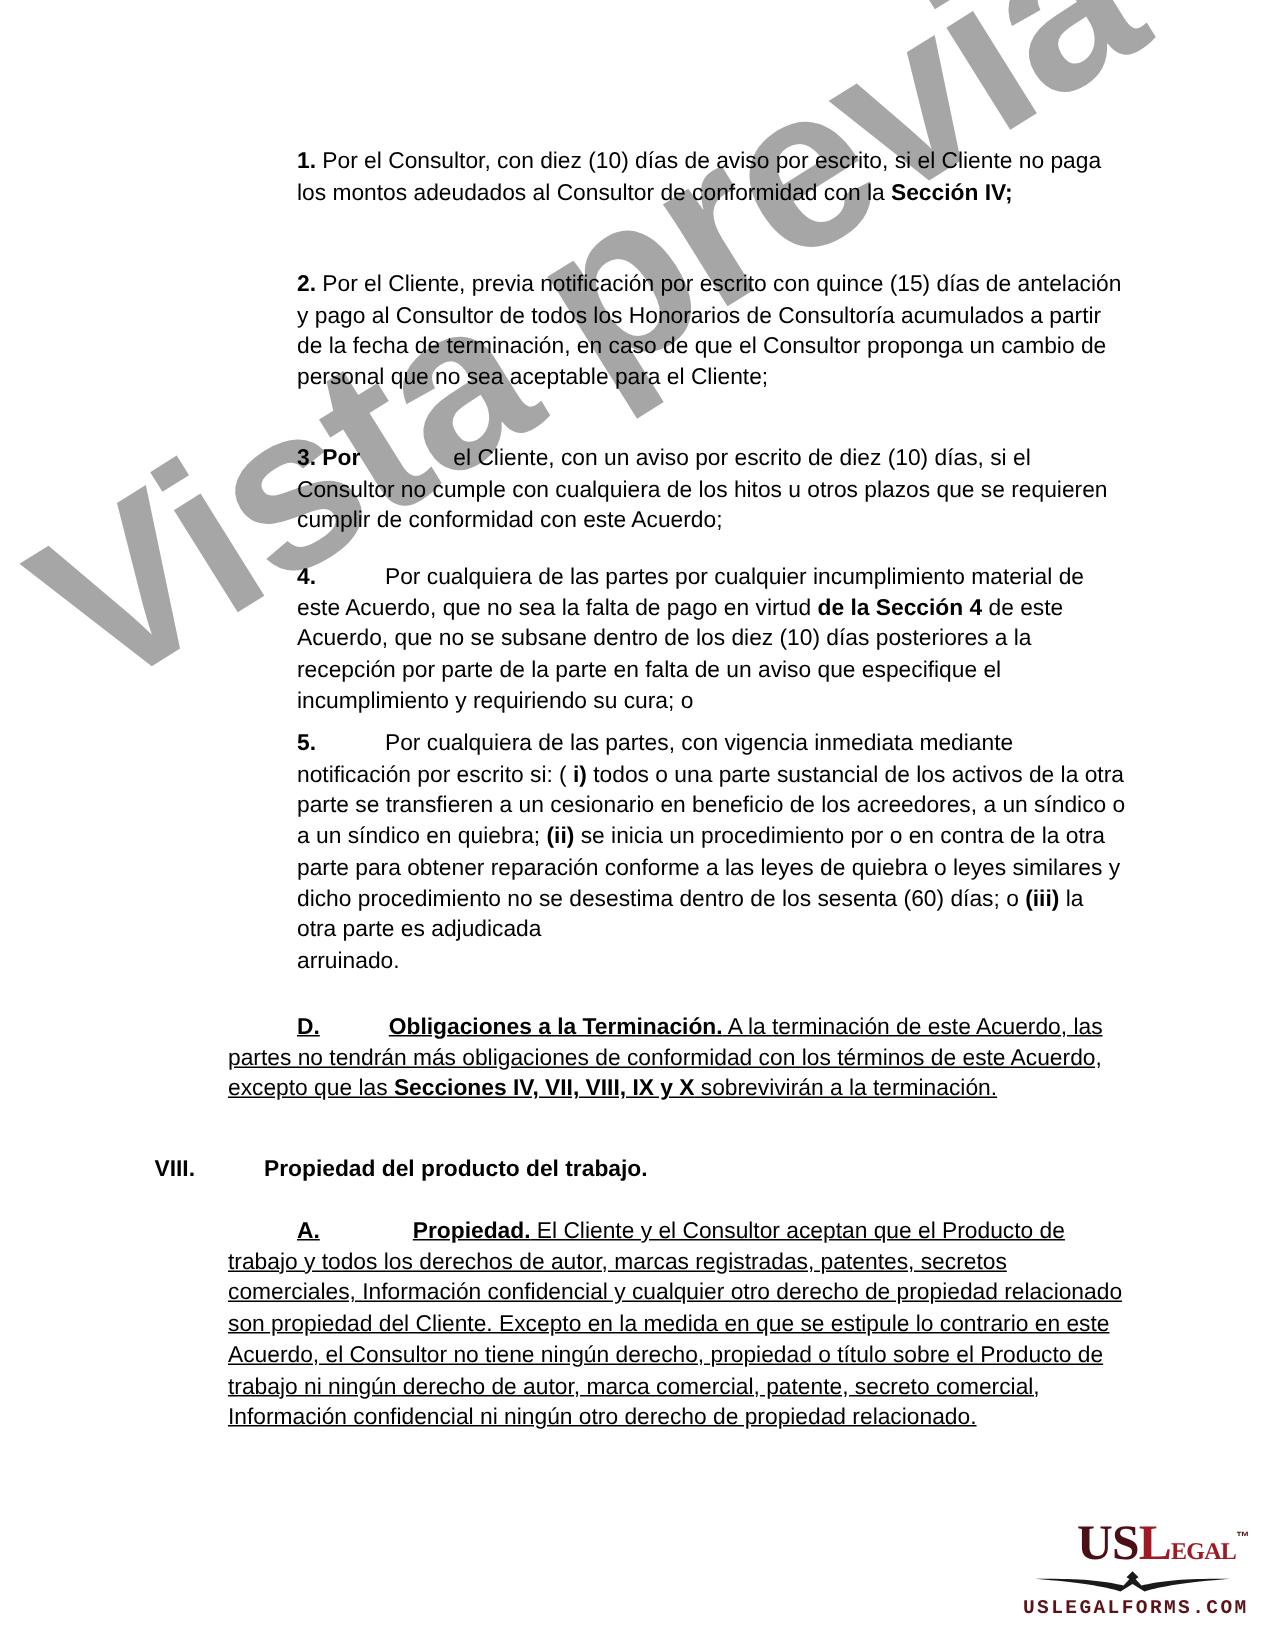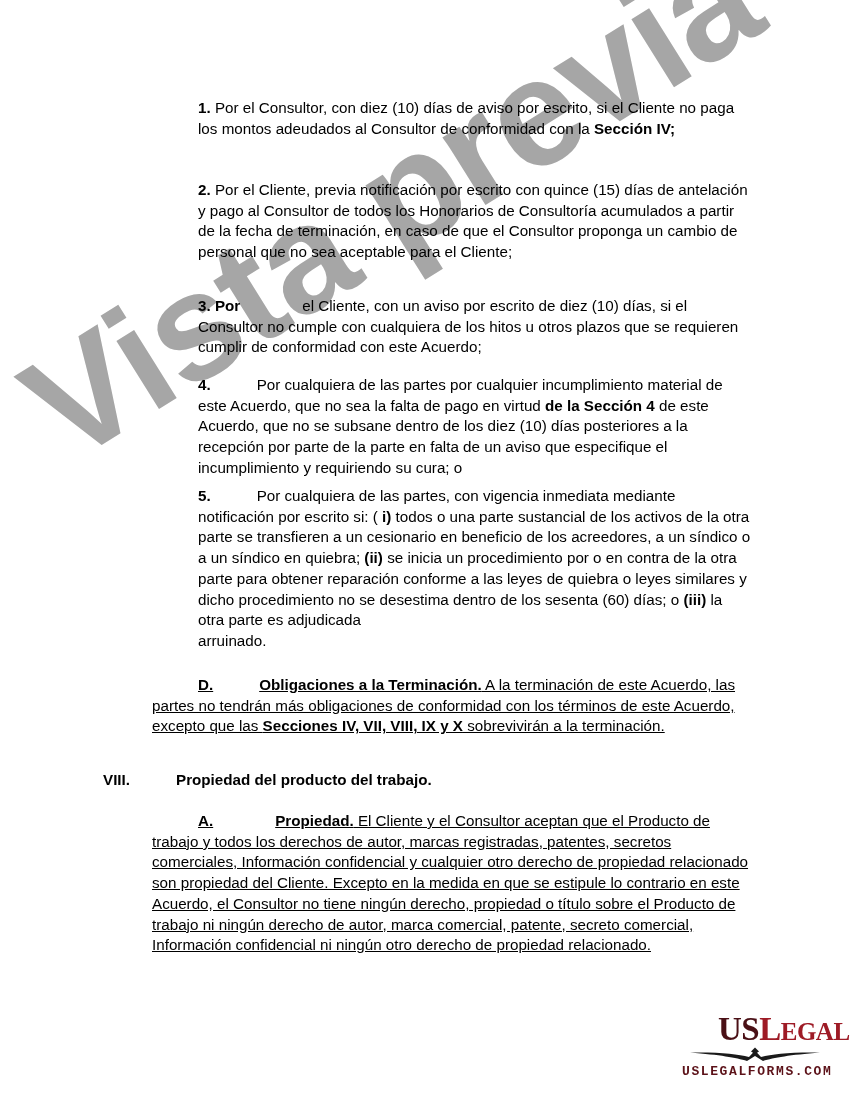--- a/index.html
+++ b/index.html
@@ -102,21 +102,21 @@
     font-family: "Liberation Serif", serif;
     font-size: 33px;
     font-weight: 700;
     letter-spacing: -0.5px;
     white-space: nowrap;
     position: relative;
     display: inline-block;
   }
   .logo-us   { color: #4a1016; margin-left: 36px; }
   .logo-l    { color: #9e1b26; }
-  .logo-egal { color: #9e1b26; font-size: 25px; }
+  .logo-egal { color: #9e1b26; font-size: 16px; }
   .logo-tm {
     font-family: "Liberation Sans", sans-serif;
     font-size: 9px;
     font-weight: 700;
     color: #4a1016;
     vertical-align: super;
     letter-spacing: 0;
   }
   .logo-wing {
     display: block;

